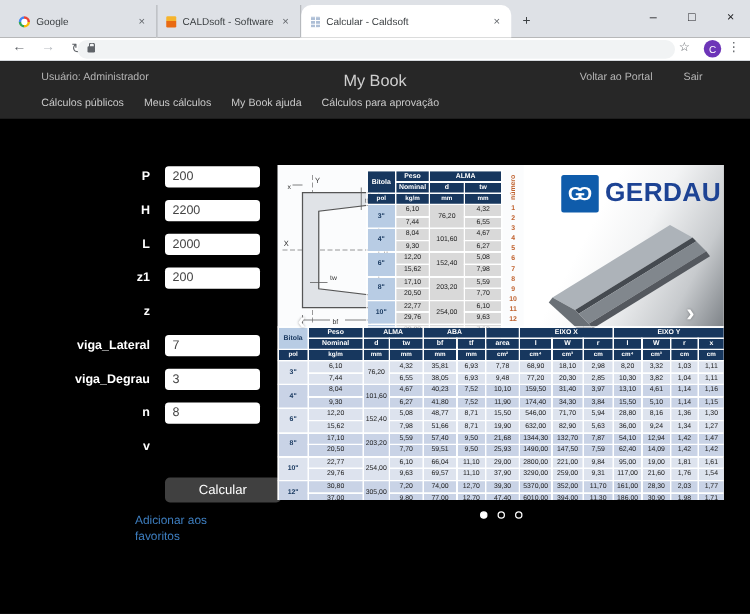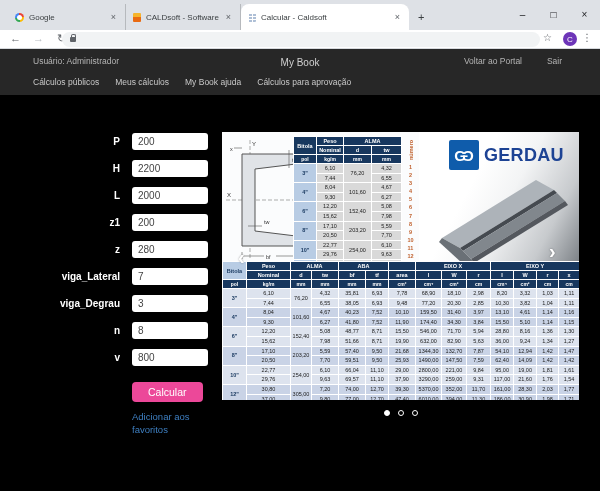--- a/index.html
+++ b/index.html
@@ -36,48 +36,48 @@
   .url{font-size:8.5px;color:#202124;white-space:nowrap;}
   .tb-star{position:absolute;right:48px;top:2px;font-size:10px;color:#5f6368;}
   .avatar{position:absolute;right:23px;top:2px;width:14px;height:14px;border-radius:50%;background:#6d35b8;
     color:#fff;font-size:8px;display:flex;align-items:center;justify-content:center;}
   .menu3{position:absolute;right:8px;top:2px;font-size:10px;color:#5f6368;}
 
   
   .page{position:absolute;left:0;top:49px;width:600px;height:442px;background:#000;}
   .pageheader{position:absolute;left:0;top:0;width:600px;height:46px;background:#272727;}
   .ph-user{position:absolute;left:33px;top:7px;font-size:8.5px;color:#b5b5b5;}
-  .ph-title{position:absolute;left:0;right:0;top:8px;text-align:center;font-size:10px;color:#cfcfcf;}
+  .ph-title{position:absolute;left:0;right:0;top:8px;text-align:center;font-size:13px;color:#cfcfcf;}
   .ph-portal{position:absolute;right:78px;top:7px;font-size:8.5px;color:#b5b5b5;}
   .ph-sair{position:absolute;right:38px;top:7px;font-size:8.5px;color:#b5b5b5;}
   .pagenav{position:absolute;left:33px;top:28px;display:flex;gap:16px;}
   .navlink{font-size:8.5px;color:#c9c9c9;white-space:nowrap;}
 
   .pagetitle{position:absolute;left:33px;top:54px;font-size:19px;color:#dcdcdc;}
   .title-star{color:#d9a404;font-size:14px;margin-left:9px;}
 
   
   .formcol{position:absolute;left:28px;top:84px;width:190px;}
   .frow{display:flex;align-items:center;margin-bottom:10px;height:17px;}
   .flabel{width:92px;text-align:right;font-size:10px;font-weight:bold;color:#fff;margin-right:12px;white-space:nowrap;}
   .finput{width:76px;height:17px;border:none;border-radius:3px;background:#fff;color:#444;font-size:10px;padding:0 6px;}
-  .calcbtn{margin-left:104px;margin-top:6px;background:#ec4899;color:#fff;border:none;border-radius:4px;
-    font-size:10.5px;padding:4px 16px;}
-  .favlink{display:block;margin-left:104px;margin-top:9px;width:80px;font-size:9.5px;color:#3e7fc1;line-height:1.35;}
+  .calcbtn{margin-left:104px;margin-top:6px;background:#404040;color:#fff;border:none;border-radius:4px;
+    font-size:10.5px;padding:4px 27px;}
+  .favlink{display:block;margin-left:80px;margin-top:9px;width:80px;font-size:9.5px;color:#3e7fc1;line-height:1.35;}
 
   
   .catalog{position:absolute;left:222px;top:83px;width:357px;height:268px;background:#fbfcfd;overflow:hidden;}
   .photo{position:absolute;left:197px;top:0;width:160px;height:129px;
     background:linear-gradient(118deg,#ffffff 35%,#f3f4f5 55%,#c7cacd 80%,#7e8388 100%);}
   .diagram{position:absolute;left:2px;top:6px;}
   .logo{position:absolute;left:227px;top:8px;display:flex;align-items:center;gap:5px;}
   .logobox{width:30px;height:30px;background:#0f5cab;color:#fff;display:flex;align-items:center;justify-content:center;
     font-size:15px;font-weight:bold;letter-spacing:-2px;border-radius:2px;}
   .gmirror{display:inline-block;transform:scaleX(-1);}
-  .logotext{font-size:18px;font-weight:800;color:#1d4394;letter-spacing:0.3px;}
+  .logotext{font-size:21px;font-weight:800;color:#1d4394;letter-spacing:0.3px;}
   .channel{position:absolute;left:212px;top:40px;}
 
   table.ctab{border-collapse:collapse;table-layout:fixed;}
   .ctab th,.ctab td{border:1px solid #fff;text-align:center;overflow:hidden;white-space:nowrap;}
   .ctab th{background:#17375e;color:#fff;font-size:5.5px;font-weight:bold;line-height:8px;padding:0;}
   .ctab th.units{font-size:5px;}
   .ctab td{font-size:5.5px;color:#222;line-height:6.6px;padding:1px 0;}
   .t1{position:absolute;left:71px;top:4px;width:108px;}
   .t1 td{background:#d9d9d9;}
   .t1 td.bit,.t2 td.bit{background:#b8cce4;color:#17375e;font-weight:bold;}
@@ -168,37 +168,35 @@
           <div class="frow">
             <label class="flabel">L</label>
             <input class="finput" value="2000" style="">
           </div>
           <div class="frow">
             <label class="flabel">z1</label>
             <input class="finput" value="200" style="">
           </div>
           <div class="frow">
             <label class="flabel">z</label>
-            <input class="finput" value="280" style="">
           </div>
           <div class="frow">
             <label class="flabel">viga_Lateral</label>
             <input class="finput" value="7" style="">
           </div>
           <div class="frow">
             <label class="flabel">viga_Degrau</label>
             <input class="finput" value="3" style="">
           </div>
           <div class="frow">
             <label class="flabel">n</label>
             <input class="finput" value="8" style="">
           </div>
           <div class="frow">
             <label class="flabel">v</label>
-            <input class="finput" value="800" style="">
           </div>
         </div>
       <button class="calcbtn">Calcular</button>
       <a class="favlink">Adicionar aos favoritos</a>
     </div>
 
     <div class="catalog">
       <div class="photo"></div>
 
       <svg class="diagram" width="92" height="124" viewBox="0 0 92 124">

